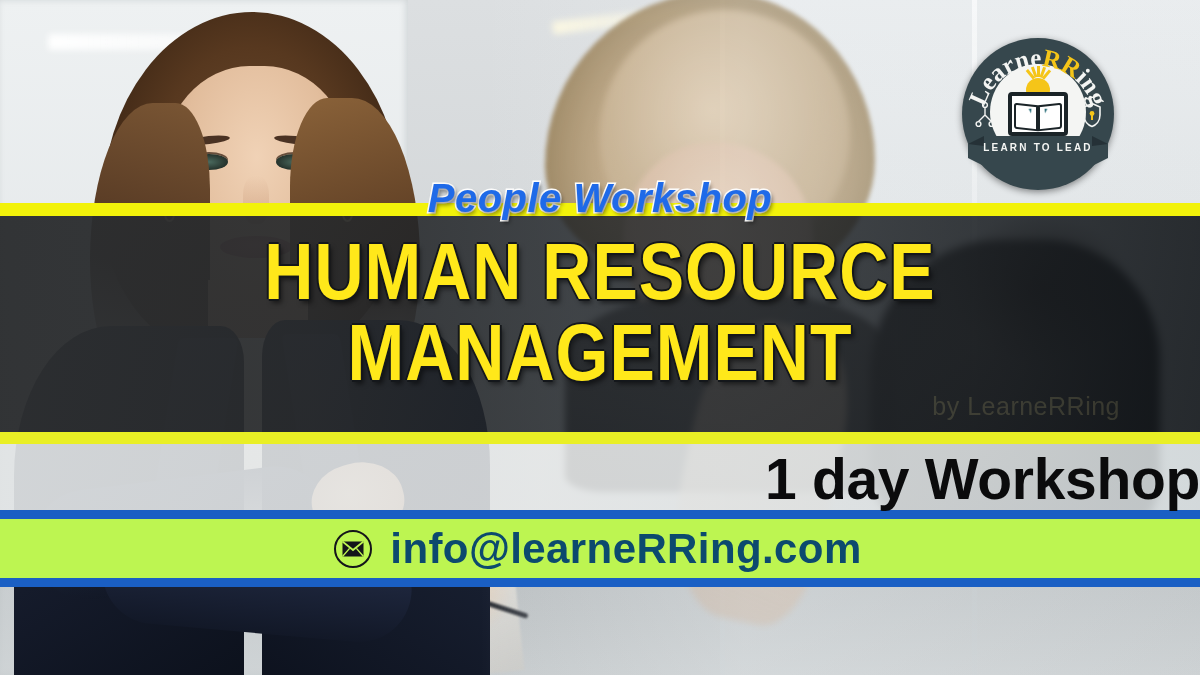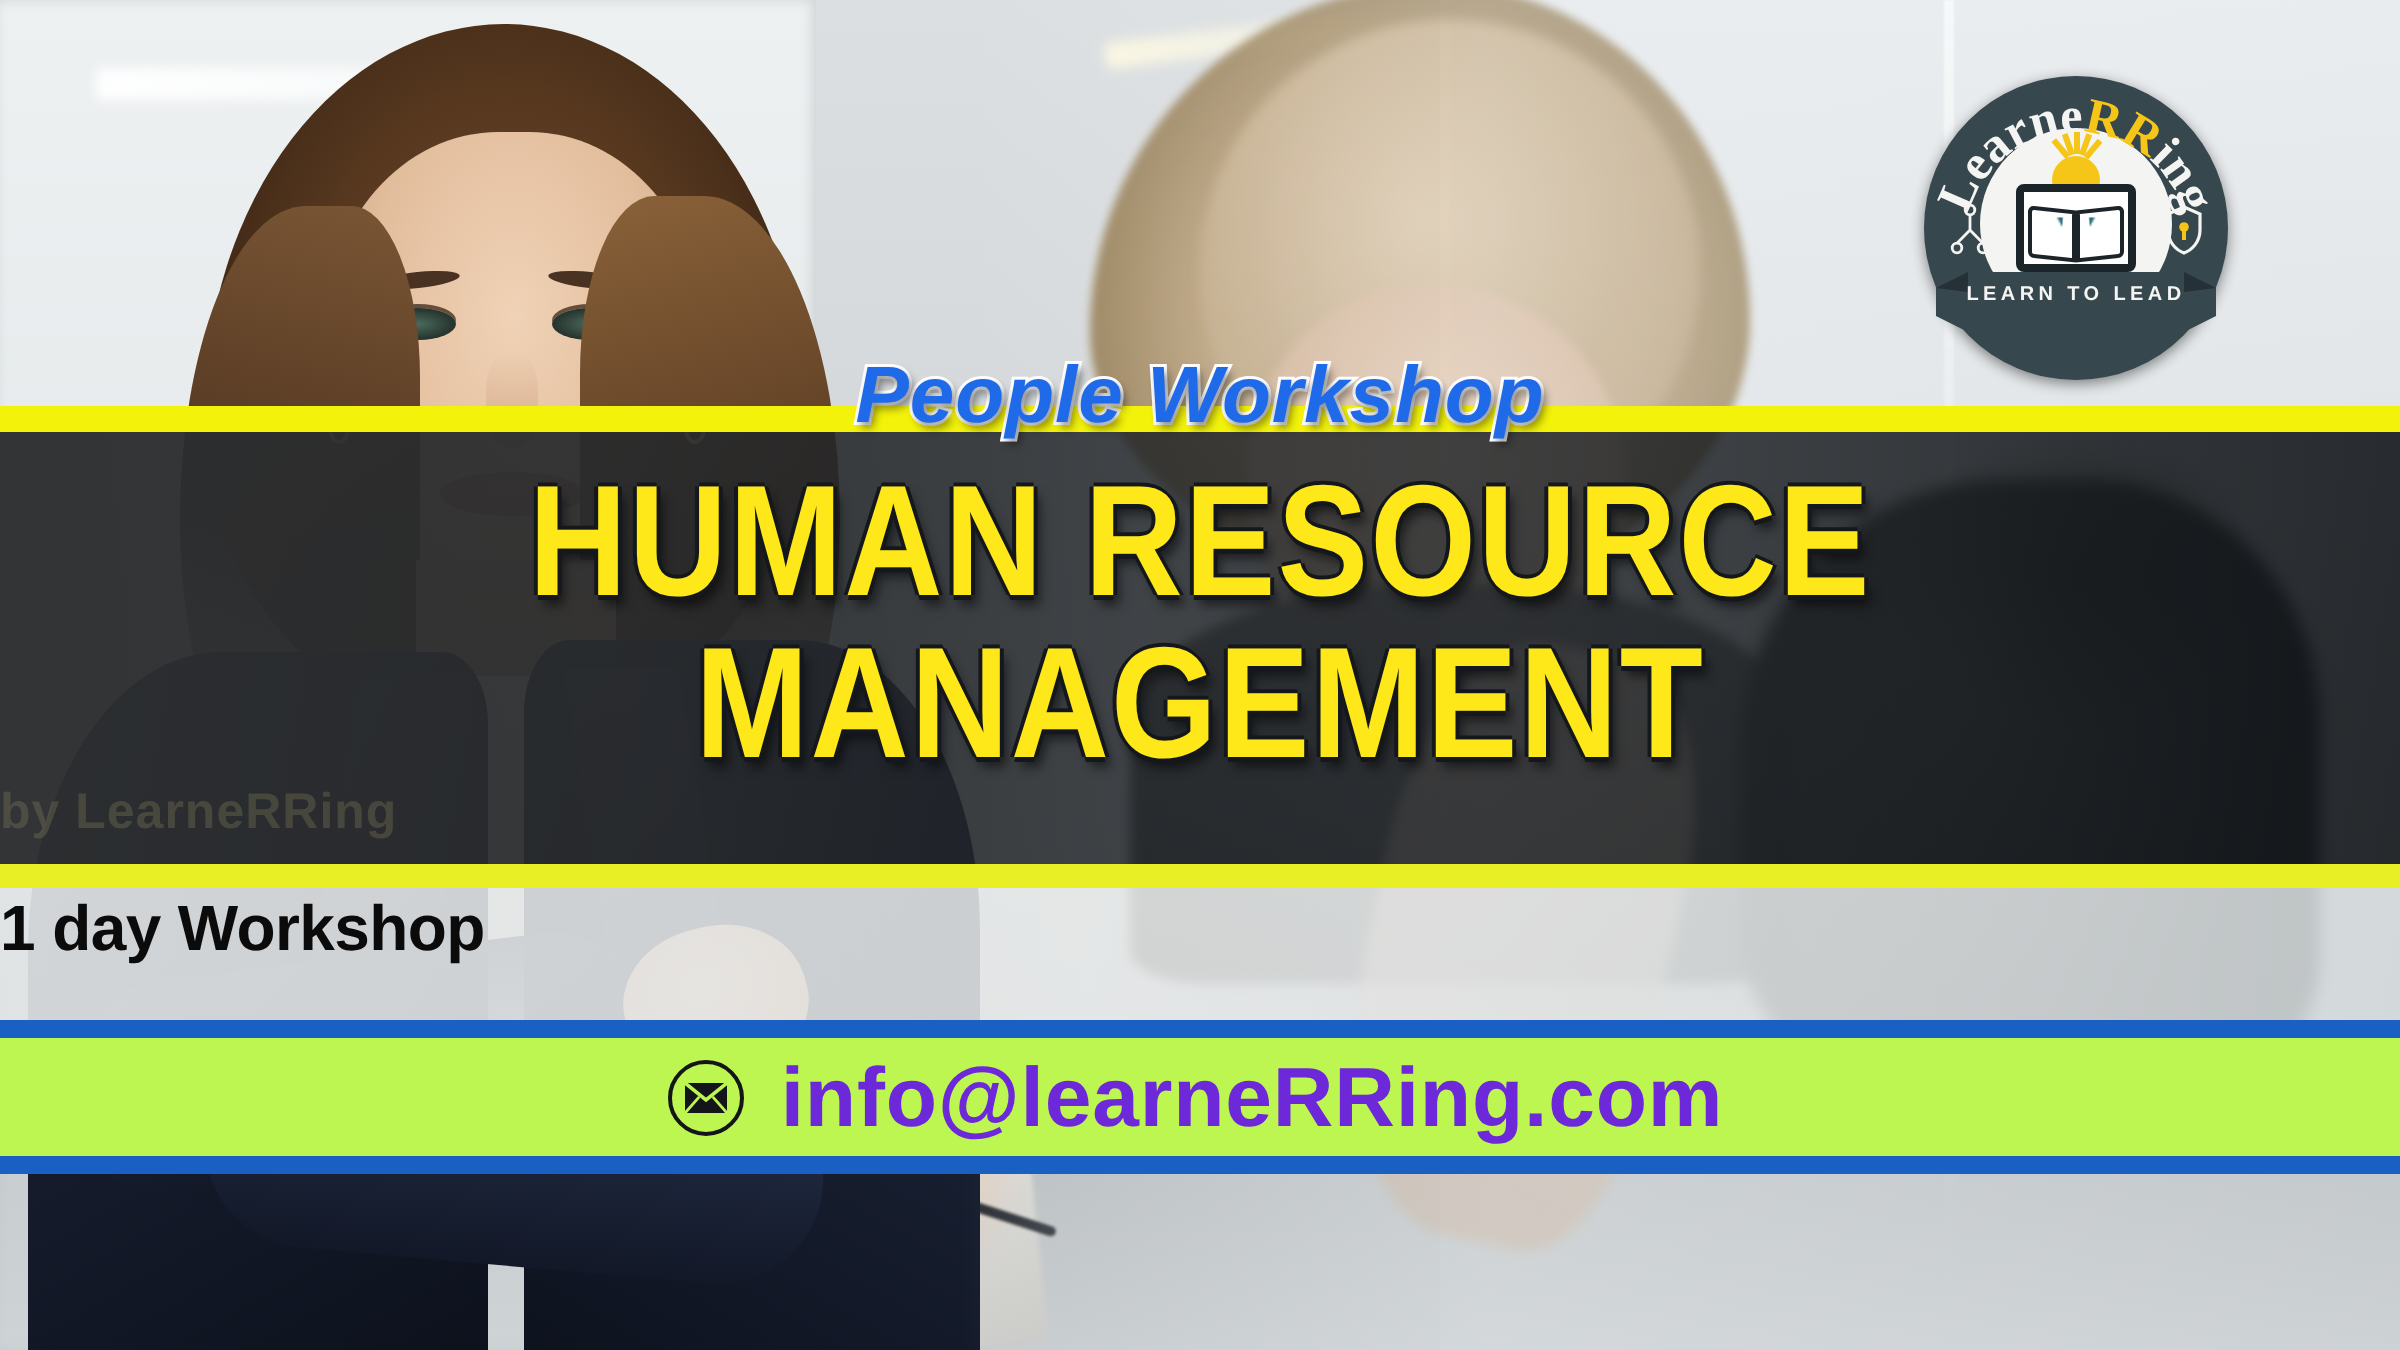--- a/index.html
+++ b/index.html
@@ -270,49 +270,50 @@
     transform:scaleY(1.16);
     text-shadow:
       -2px 0 0 #14171b, 2px 0 0 #14171b, 0 -2px 0 #14171b, 0 2px 0 #14171b,
       3px 4px 5px rgba(0,0,0,.55);
   }
   .title-1 { top:232px; font-size:68px; }
   .title-2 { top:313px; font-size:68px; }
 
   .watermark {
     position:absolute; left:0; right:0; top:392px;
-    text-align:left;
-    font-size:25px; font-weight:700;
+    text-align:right;
+    font-size:25px; font-weight:400;
     color:rgba(190,178,120,.20);
     letter-spacing:.5px;
     padding-right:80px;
+    padding-left:33px;
   }
 
   .subtitle {
     position:absolute; left:0; right:0; top:446px;
-    text-align:left;
-    font-size:32px; font-weight:700;
+    text-align:right;
+    font-size:57px; font-weight:700;
     color:#0b0b0c;
     letter-spacing:-.3px;
   }
 
   .email-row {
     position:absolute; left:0; right:0; top:519px; height:59px;
     display:flex; align-items:center; justify-content:center; gap:18px;
     padding-right:4px;
   }
   .mail-badge {
     width:38px; height:38px; flex:0 0 38px;
     border:2.5px solid #14151a; border-radius:50%;
     display:flex; align-items:center; justify-content:center;
   }
   .mail-badge svg { display:block; }
   .email-text {
     font-size:42px; font-weight:700;
-    color:#6d28d9; letter-spacing:.4px;
+    color:#0c4a6e; letter-spacing:.4px;
   }
 
   
   .logo {
     position:absolute; left:962px; top:38px;
     width:152px; height:152px;
   }
   .logo .ring {
     position:absolute; inset:0; border-radius:50%;
     background:#36474d;

